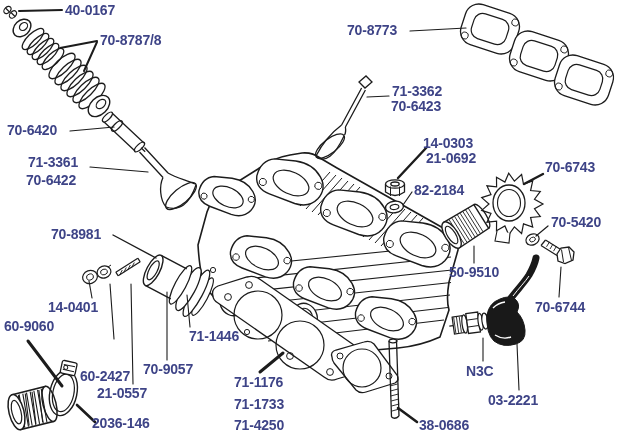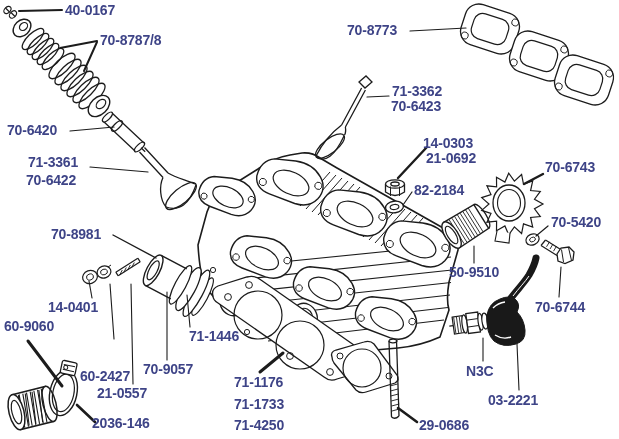--- a/index.html
+++ b/index.html
@@ -342,21 +342,21 @@
       <div class="lbl" style="left: 48px; top: 300px; color: rgb(62, 68, 135);">14-0401</div>
       <div class="lbl" style="left: 4px; top: 319px; color: rgb(62, 68, 135);">60-9060</div>
       <div class="lbl" style="left: 80px; top: 341px; color: rgb(62, 68, 135); margin-top: 28px;">60-2427</div>
       <div class="lbl" style="left: 97px; top: 386px; color: rgb(62, 68, 135);">21-0557</div>
       <div class="lbl" style="left: 92px; top: 416px; color: rgb(62, 68, 135);">2036-146</div>
       <div class="lbl" style="left: 143px; top: 362px; color: rgb(62, 68, 135);">70-9057</div>
       <div class="lbl" style="left: 174px; top: 329px; color: rgb(62, 68, 135); margin-left: 15px;">71-1446</div>
       <div class="lbl" style="left: 234px; top: 375px; color: rgb(62, 68, 135);">71-1176</div>
       <div class="lbl" style="left: 234px; top: 397px; color: rgb(62, 68, 135);">71-1733</div>
       <div class="lbl" style="left: 234px; top: 418px; color: rgb(62, 68, 135); text-align: center;">71-4250</div>
-      <div class="lbl" style="left: 419px; top: 418px; color: rgb(62, 68, 135);">29-0686</div>
+      <div class="lbl" style="left: 419px; top: 418px; color: rgb(62, 68, 135);">38-0686</div>
       <div class="lbl" style="left: 347px; top: 23px; color: rgb(62, 68, 135);">70-8773</div>
       <div class="lbl" style="left: 392px; top: 84px; color: rgb(62, 68, 135);">71-3362</div>
       <div class="lbl" style="left: 391px; top: 99px; color: rgb(62, 68, 135);">70-6423</div>
       <div class="lbl" style="left: 423px; top: 136px; color: rgb(62, 68, 135);">14-0303</div>
       <div class="lbl" style="left: 426px; top: 151px; color: rgb(62, 68, 135);">21-0692</div>
       <div class="lbl" style="left: 414px; top: 183px; color: rgb(62, 68, 135);">82-2184</div>
       <div class="lbl" style="left: 545px; top: 160px; color: rgb(62, 68, 135);">70-6743</div>
       <div class="lbl" style="left: 551px; top: 215px; color: rgb(62, 68, 135);">70-5420</div>
       <div class="lbl" style="left: 449px; top: 265px; color: rgb(62, 68, 135);">50-9510</div>
       <div class="lbl" style="left: 535px; top: 300px; color: rgb(62, 68, 135);">70-6744</div>

